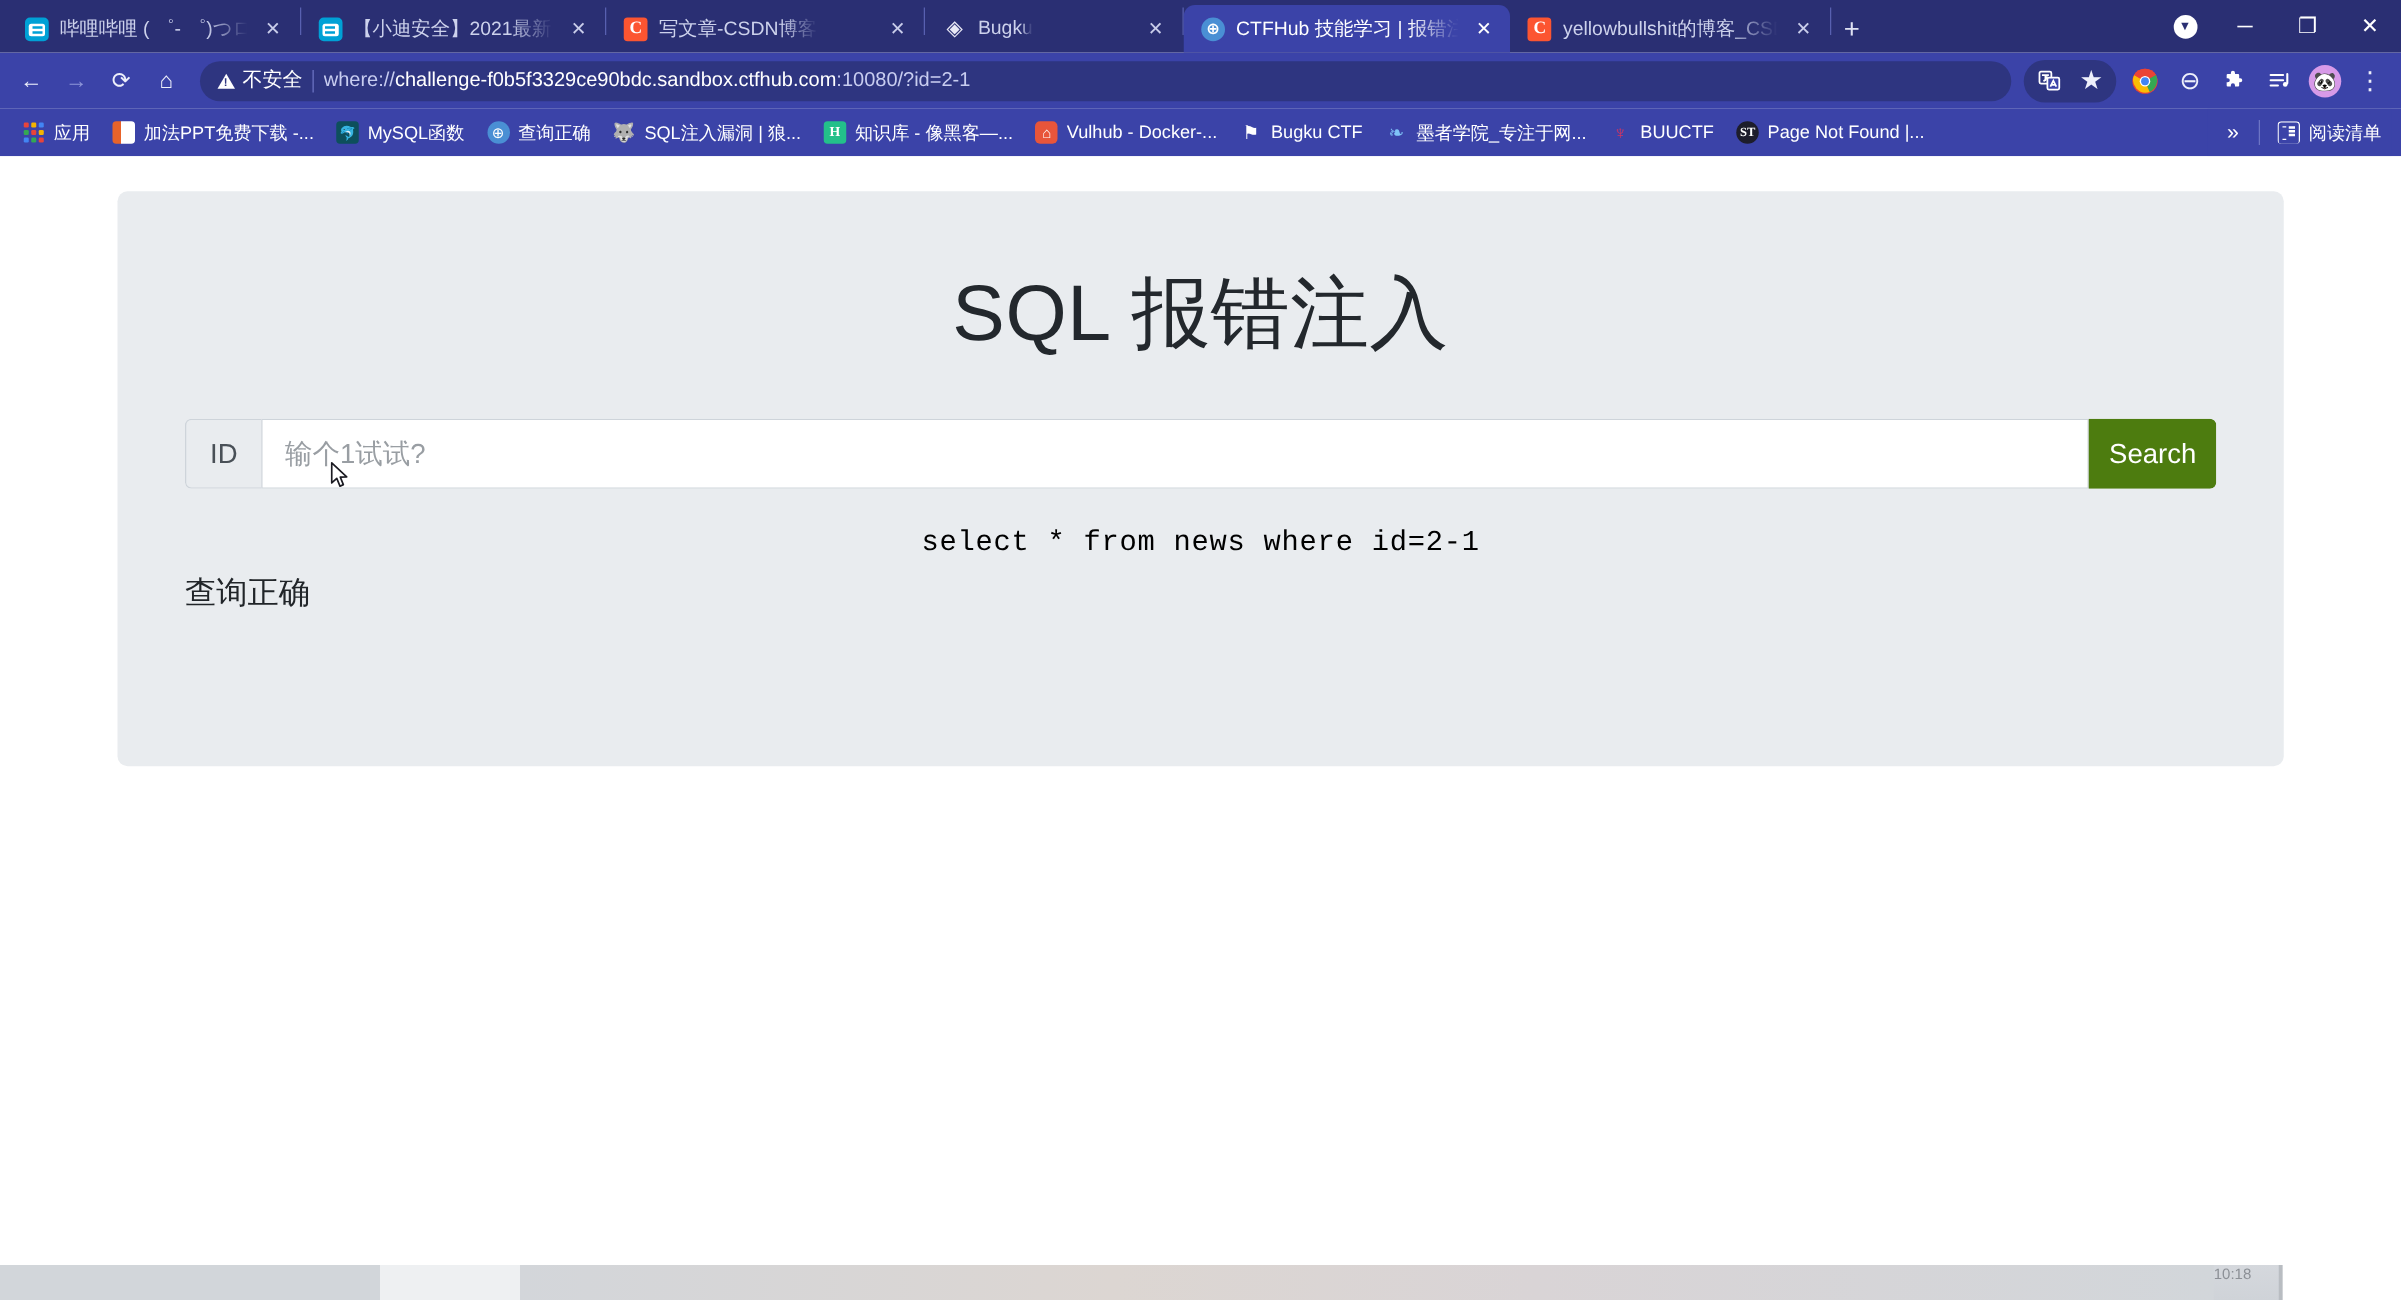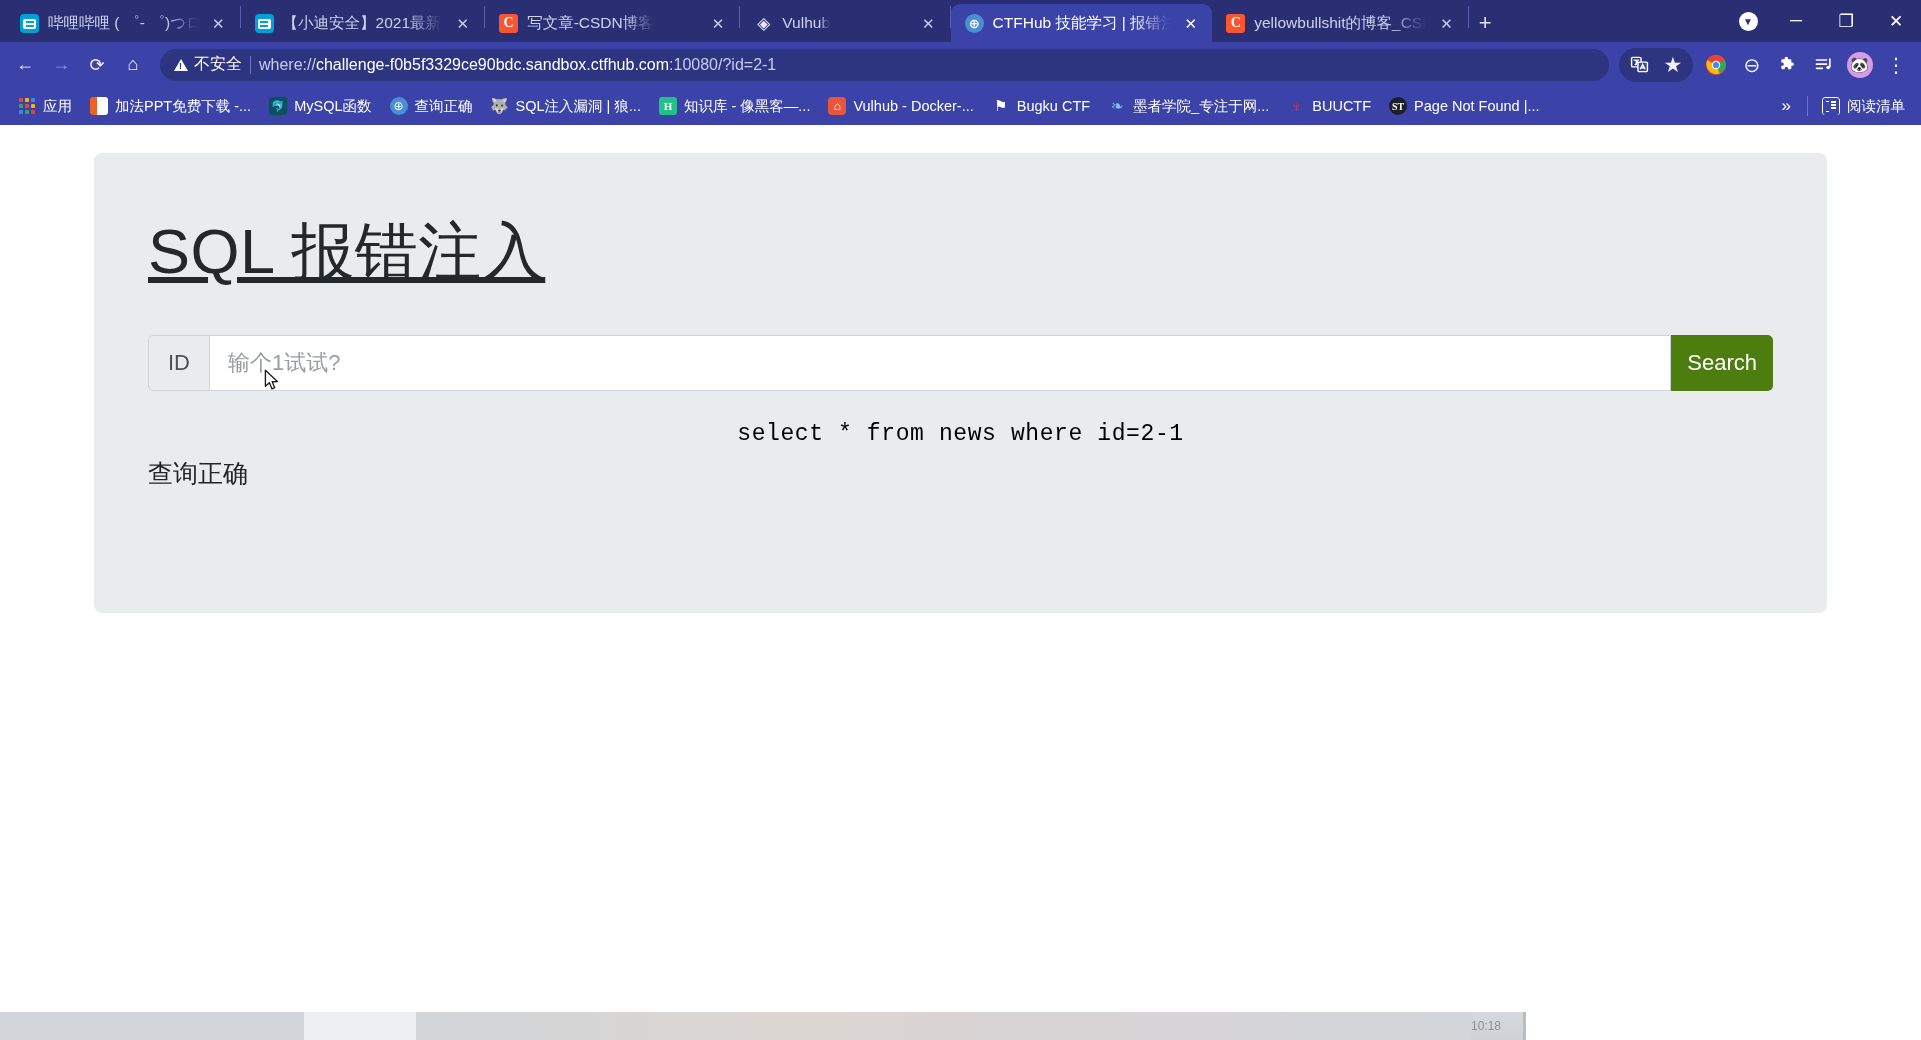--- a/index.html
+++ b/index.html
@@ -215,27 +215,26 @@
     overflow: hidden;
   }
   .jumbotron {
     margin: 28px 94px 0 94px;
     background: #e9ecef;
     border-radius: 8px;
     padding: 62px 54px 54px 54px;
     height: 460px;
   }
   .page-title {
-    text-align: left;
+    text-align: center;
     font-size: 63px;
     font-weight: 400;
     color: #23282d;
     letter-spacing: 0.5px;
     line-height: 1.15;
-    text-decoration: underline;
   }
   .input-group {
     display: flex;
     margin-top: 48px;
     height: 56px;
     border-radius: 5px;
     overflow: hidden;
   }
   .ig-prepend {
     background: #e9ecef;
@@ -288,23 +287,23 @@
   .cursor {
     position: absolute;
     left: 264px; top: 244px;
     width: 15px; height: 22px;
     pointer-events: none;
   }
 
   
   .taskbar {
     position: absolute; left: 0; bottom: 0;
-    width: 1526px; height: 28px;
+    width: 1826px; height: 28px;
     background: linear-gradient(180deg,#d5d8dd 0%, #cfd3d8 100%);
-    display: flex; align-items: center;
+    display: flex; align-items: flex-start;
   }
   .tb-seg { height: 28px; }
   .seg-a { width: 304px; background: #d2d6da; }
   .seg-b { width: 112px; background: #eef0f2; }
   .seg-c { flex: 1; background: linear-gradient(90deg,#d3d6da 0%, #dcd6d2 35%, #d9d4d6 60%, #d2d6da 100%); }
   .taskbar-clock {
     font-size: 12px; color: #8c9096;
     margin-right: 22px; white-space: nowrap;
   }
   .tb-edge { width: 3px; height: 28px; background: #b9bdc2; }
@@ -332,21 +331,21 @@
 
     <div class="tab">
       <span class="favicon fav-csdn">C</span>
       <span class="tab-title" style="max-width:180px">写文章-CSDN博客</span>
       <span class="tab-close" style="margin-left:44px">✕</span>
     </div>
     <div class="tab-sep"></div>
 
     <div class="tab">
       <span class="favicon fav-ctfhub">◈</span>
-      <span class="tab-title" style="max-width:190px">Vulhub</span>
+      <span class="tab-title" style="max-width:190px">Bugku</span>
       <span class="tab-close" style="margin-left:78px">✕</span>
     </div>
     <div class="tab-sep"></div>
 
     <div class="tab active">
       <span class="favicon fav-globe">⊕</span>
       <span class="tab-title" style="max-width:178px">CTFHub 技能学习 | 报错注</span>
       <span class="tab-close" style="color:#fff">✕</span>
     </div>
 

